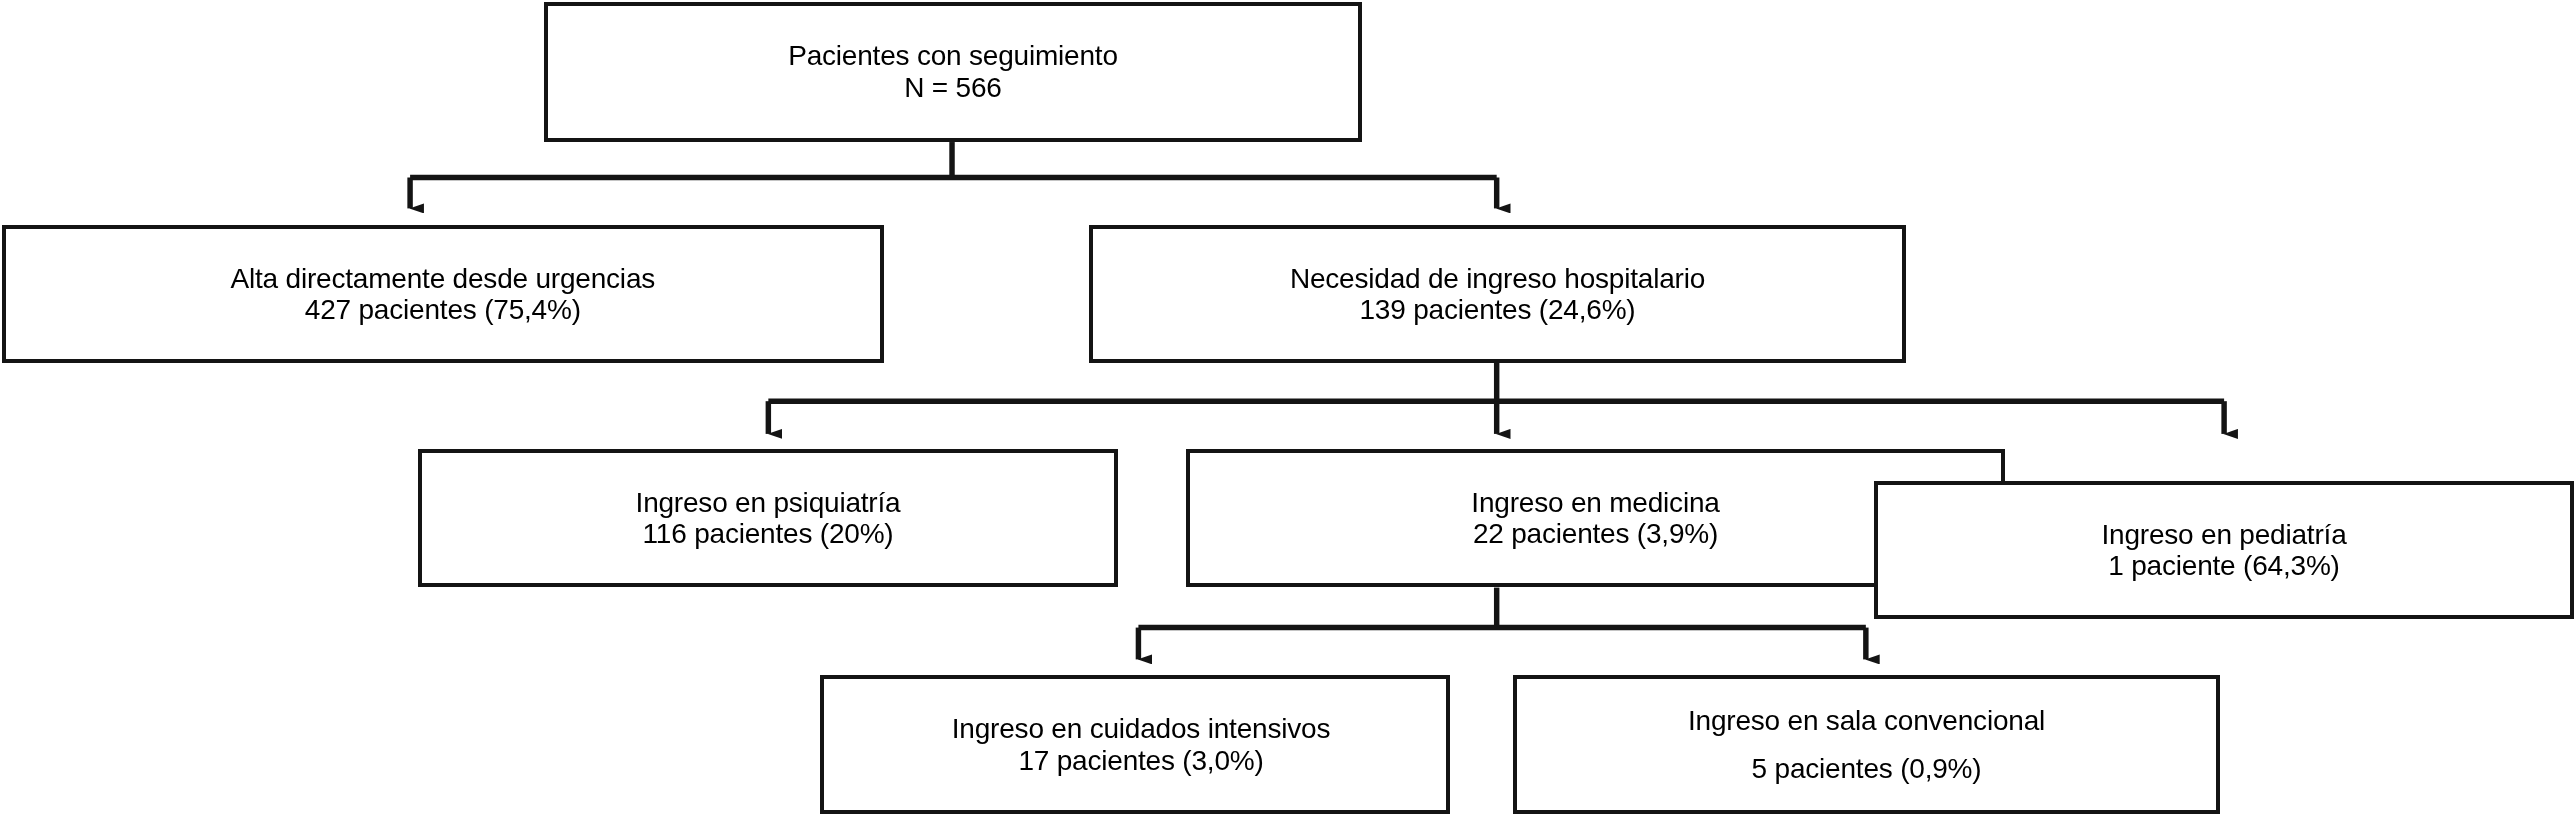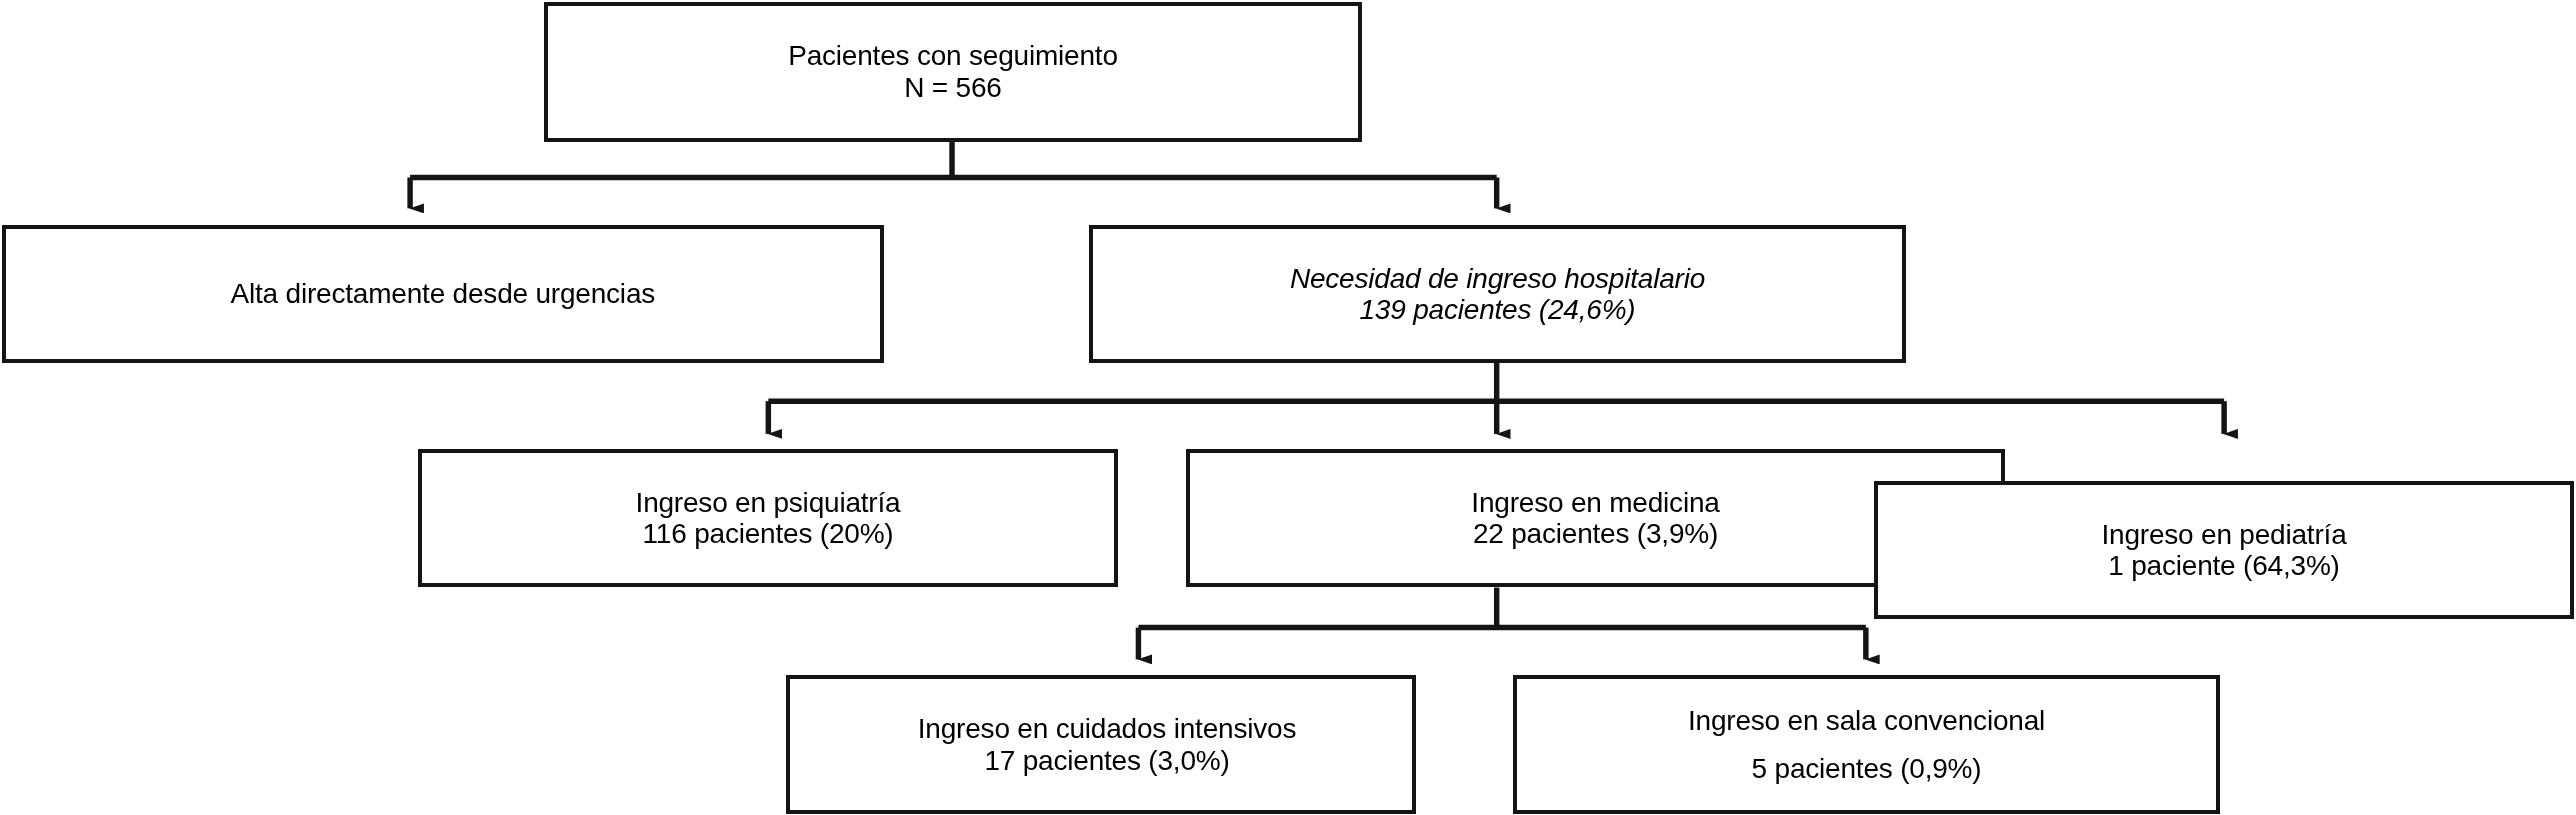--- a/index.html
+++ b/index.html
@@ -41,27 +41,27 @@
     letter-spacing: -0.2px;
   }
   .node-line {
     display: block;
     white-space: nowrap;
   }
   
   #box-root      { left: 544px;  top: 1.8px;   width: 818px; height: 140px; }
   
   #box-discharge { left: 1.8px;    top: 225px; width: 882px; height: 138px; }
-  #box-admission { left: 1089px; top: 225px; width: 817px; height: 138px; font-style: italic; }
+  #box-admission { left: 1089px; top: 225px; width: 817px; height: 138px; }
   
   #box-psych     { left: 418px;  top: 449px; width: 700px; height: 138px; text-align: right; }
   #box-medicine  { left: 1186px; top: 449px; width: 819px; height: 138px; }
   #box-pediatric { left: 1874px; top: 449px; width: 700px; height: 138px; margin-top: 32px; }
   
-  #box-icu       { left: 786px;  top: 675px; width: 630px; height: 139px; padding-left: 12px; }
+  #box-icu       { left: 820px;  top: 675px; width: 630px; height: 139px; padding-left: 12px; }
   #box-ward      { left: 1513px; top: 675px; width: 707px; height: 139px; gap: 16px; }
 </style>
 </head>
 <body>
 
 <div id="flowchart-root">
 
   <svg id="flow-svg" viewBox="0 0 2833 897" aria-hidden="true">
     <defs>
       <marker id="arrowhead" markerWidth="11" markerHeight="16" refX="5.5" refY="15.2" orient="auto" markerUnits="userSpaceOnUse">
@@ -98,20 +98,21 @@
     </g>
   </svg>
 
   <div class="node-box" id="box-root">
     <span class="node-line">Pacientes con seguimiento</span>
     <span class="node-line">N = 566</span>
   </div>
 
   <div class="node-box" id="box-discharge">
     <span class="node-line">Alta directamente desde urgencias</span>
+    <span class="node-line">427 pacientes (75,4%)</span>
   </div>
 
   <div class="node-box" id="box-admission">
     <span class="node-line">Necesidad de ingreso hospitalario</span>
     <span class="node-line">139 pacientes (24,6%)</span>
   </div>
 
   <div class="node-box" id="box-psych">
     <span class="node-line">Ingreso en psiquiatría</span>
     <span class="node-line">116 pacientes (20%)</span>

